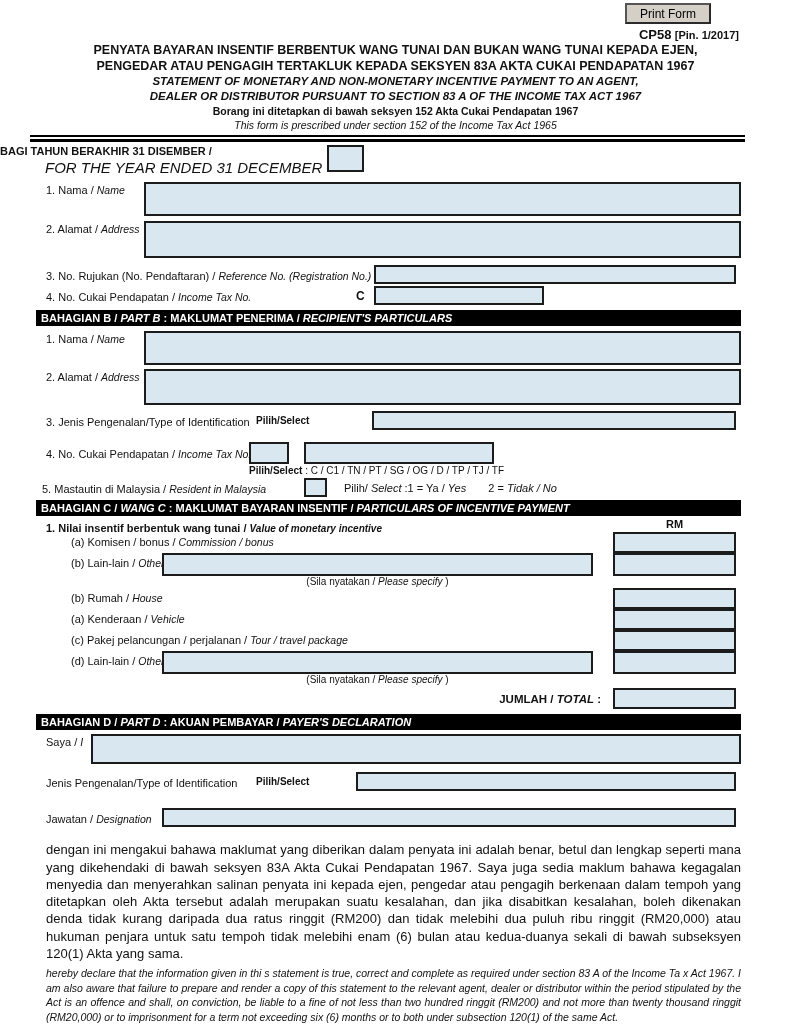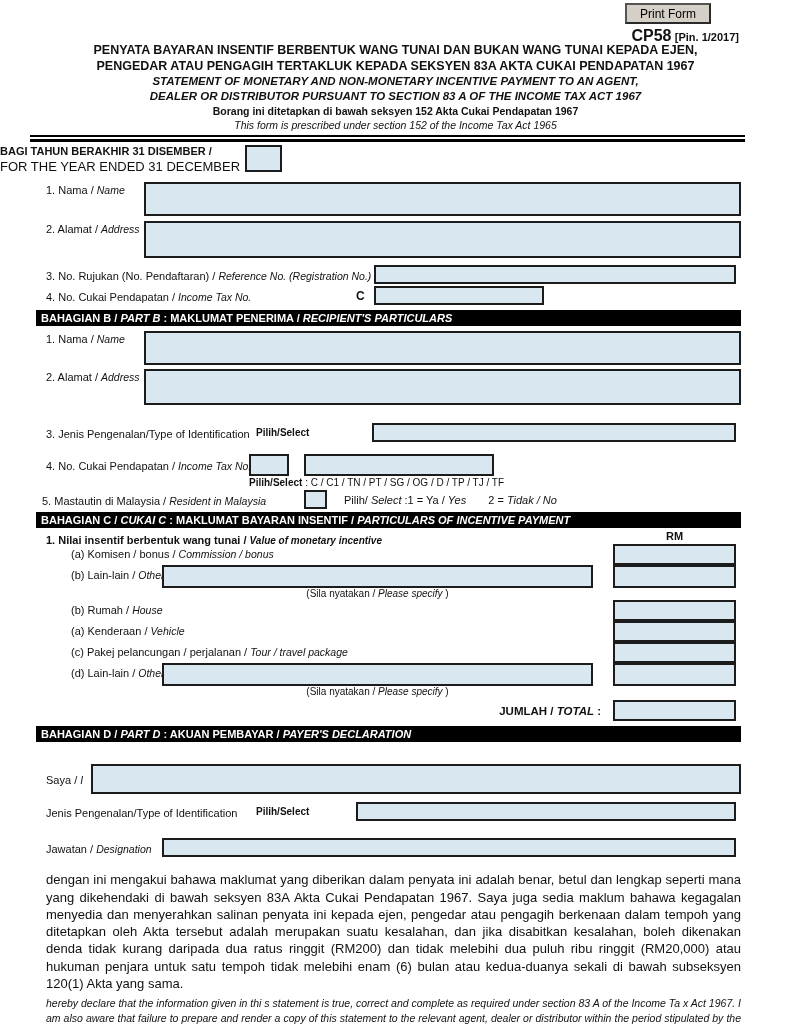--- a/index.html
+++ b/index.html
@@ -12,32 +12,32 @@
   .page{position:relative; width:791px; height:1024px; background:var(--page-bg); overflow:hidden;}
   .content{position:relative; margin:0 50px 0 36px; width:705px;}
   .b{font-weight:bold;}
   i{font-style:italic;}
   .print-btn{
     position:absolute; top:3px; right:80px; width:86px; height:21px;
     background:var(--button-bg); border:2px solid #555; border-right-color:#2a2a2a; border-bottom-color:#2a2a2a;
     font-family:"Liberation Sans",sans-serif; font-size:12px; color:#000; text-align:center; cursor:pointer;
   }
   .form-code{position:absolute; top:27px; right:52px; font-size:12px; white-space:nowrap;}
-  .form-code .code{font-size:16px; font-weight:bold;}
+  .form-code .code{font-size:13px; font-weight:bold;}
   .form-code .ed{font-weight:bold; font-size:11px;}
   .titles{padding-top:42px; text-align:center; line-height:1.28;}
   .t-my{font-weight:bold; font-size:12.5px;}
   .t-en{font-weight:bold; font-style:italic; font-size:11.5px;}
   .t-presc-my{font-weight:bold; font-size:10.5px; margin-top:2px;}
   .t-presc-en{font-style:italic; font-size:10.5px;}
   .top-rule{margin:3px 46px 0 30px; height:7px; border-top:2px solid #000; border-bottom:3px solid #000;}
   .year-row{display:flex; justify-content:flex-start; align-items:flex-start; margin-top:3px; height:30px;}
   .year-texts{text-align:left; line-height:1.25;}
   .year-my{font-weight:bold; font-size:11px;}
-  .year-en{font-size:13px;}
+  .year-en{font-style:italic; font-size:15px;margin-left:45px;}
   .ibox{background:var(--box-fill); border:2px solid #1c1c1c;}
   .year-box{width:37px; height:27px; margin-left:5px;}
   .bar{background:var(--bar-bg); color:var(--bar-text); font-size:11px; font-weight:bold; padding:2px 5px; white-space:nowrap;}
   .row{position:relative; display:flex; align-items:flex-start;}
   .lbl{font-size:11px; padding-left:10px; white-space:nowrap; padding-top:2px;}
   .lbl.sub{padding-left:35px;}
   .lbl i{font-size:10.5px;}
   .grow{flex:1;}
   .pilih{font-weight:bold; font-size:10px;}
   .abs{position:absolute;}
@@ -114,21 +114,21 @@
     <div class="row" style="margin-top:5px">
       <span class="lbl" style="width:108px"><span>1. Nama / </span><i>Name</i></span>
       <div class="ibox grow" style="height:34px"></div>
     </div>
 
     <div class="row" style="margin-top:4px">
       <span class="lbl" style="width:108px"><span>2. Alamat / </span><i>Address</i></span>
       <div class="ibox grow" style="height:36px"></div>
     </div>
 
-    <div class="row" style="margin-top:18px; align-items:center">
+    <div class="row" style="margin-top:6px; align-items:center">
       <span class="lbl">3. Jenis Pengenalan/Type of Identification</span>
       <span class="pilih abs" style="left:220px">Pilih/Select</span>
       <div class="ibox abs" style="left:336px; width:364px; height:19px"></div>
       <div style="height:19px"></div>
     </div>
 
     <div class="row" style="margin-top:12px; align-items:center">
       <span class="lbl"><span>4. No. Cukai Pendapatan / </span><i>Income Tax No.</i></span>
       <div class="ibox abs" style="left:213px; width:40px; height:22px"></div>
       <div class="ibox abs" style="left:268px; width:190px; height:22px"></div>
@@ -142,21 +142,21 @@
     <div class="row" style="margin-top:1px; align-items:center">
       <span class="lbl" style="padding-left:6px"><span>5. Mastautin di Malaysia / </span><i>Resident in Malaysia</i></span>
       <div class="ibox abs" style="left:268px; width:23px; height:19px"></div>
       <span class="abs" style="left:308px; font-size:11px">
         <span>Pilih/ </span><i>Select</i><span> :1 = Ya / </span><i>Yes</i><span style="margin-left:22px">2 = </span><i>Tidak /  No</i>
       </span>
       <div style="height:19px"></div>
     </div>
 
     <div class="bar" style="margin-top:3px">
-      <span>BAHAGIAN C / </span><i>CUKAI C</i><span> :  MAKLUMAT BAYARAN INSENTIF / </span><i>PARTICULARS OF INCENTIVE PAYMENT</i>
+      <span>BAHAGIAN C / </span><i>WANG C</i><span> :  MAKLUMAT BAYARAN INSENTIF / </span><i>PARTICULARS OF INCENTIVE PAYMENT</i>
     </div>
 
     <div class="crow" style="height:14px; margin-top:2px">
       <span class="chead"><span>1. Nilai insentif berbentuk wang tunai / </span><i>Value of monetary incentive</i></span>
       <span class="b abs" style="left:577px; width:123px; text-align:center; font-size:11px">RM</span>
     </div>
 
     <div class="crow">
       <span class="lbl sub"><span>(a) Komisen / bonus / </span><i>Commission / bonus</i></span>
       <div class="rbox"></div>
@@ -194,21 +194,21 @@
 
     <div class="row" style="margin-top:2px; justify-content:flex-end; align-items:center">
       <span class="b" style="font-size:11.5px; margin-right:12px"><span>JUMLAH / </span><i>TOTAL</i><span> :</span></span>
       <div class="ibox" style="width:123px; height:21px; margin-right:5px"></div>
     </div>
 
     <div class="bar" style="margin-top:5px">
       <span>BAHAGIAN D / </span><i>PART D</i><span> :  AKUAN PEMBAYAR / </span><i>PAYER'S DECLARATION</i>
     </div>
 
-    <div class="row" style="margin-top:22px; align-items:center">
+    <div class="row" style="margin-top:4px; align-items:flex-start">
       <span class="lbl" style="width:55px"><span>Saya / </span><i>I</i></span>
       <div class="ibox grow" style="height:30px"></div>
     </div>
 
     <div class="row" style="margin-top:8px; align-items:center">
       <span class="lbl">Jenis Pengenalan/Type of Identification</span>
       <span class="pilih abs" style="left:220px">Pilih/Select</span>
       <div class="ibox abs" style="left:320px; width:380px; height:19px"></div>
       <div style="height:19px"></div>
     </div>

